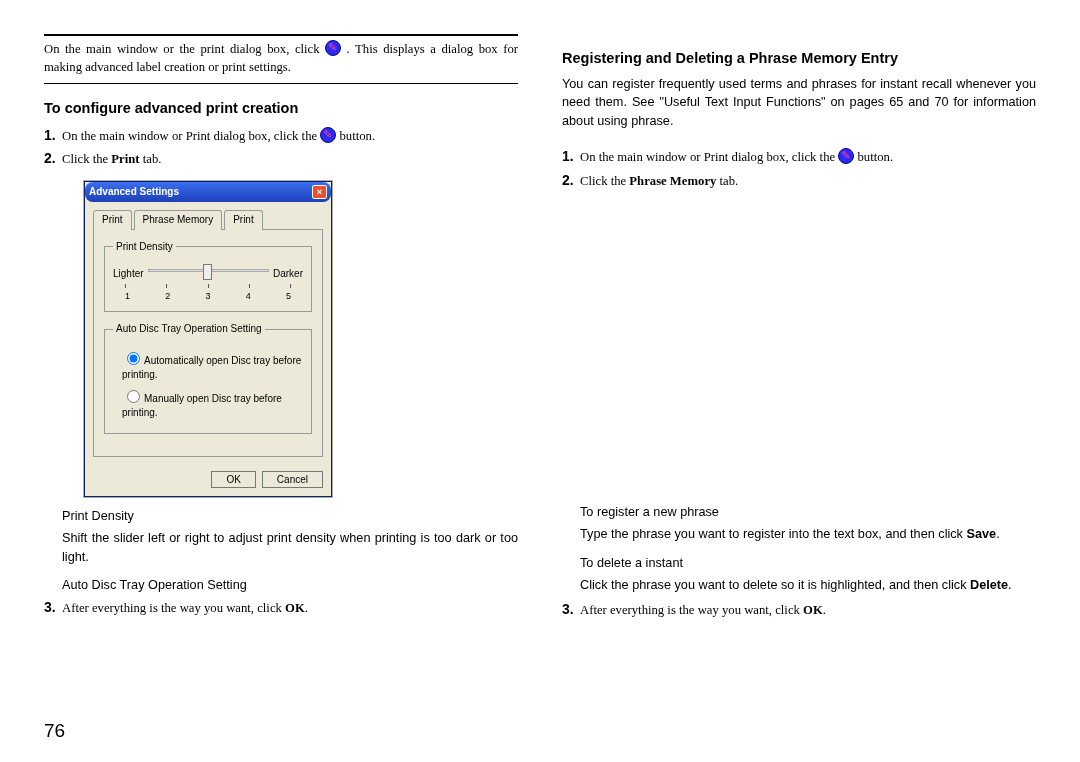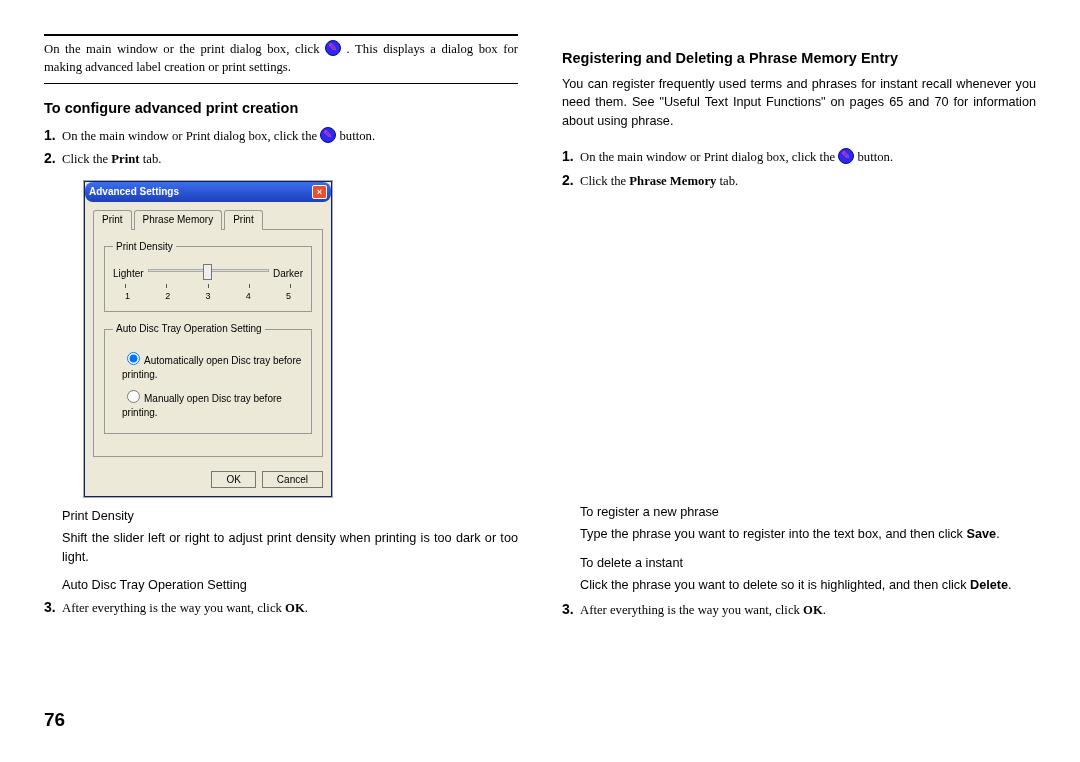--- a/index.html
+++ b/index.html
@@ -61,23 +61,22 @@
   .tool-icon::before {
     content: "✎";
     color: #ff3caa;
     font-size: 11px;
     position: absolute;
     left: 2px; top: -1px;
   }
   .page-num {
     position: absolute;
     left: 44px;
-    bottom: 31px;
+    bottom: 20px;
     font-size: 19px;
-    font-weight: bold;
   }
 
   
   .dialog-wrap { margin: 12px 0 10px 40px; width: 248px; }
   .dlg {
     font-family: Tahoma, Arial, sans-serif;
     font-size: 10px;
     border: 1px solid #0a246a;
     background: #ece9d8;
     box-shadow: 0 0 0 1px #aaa;

